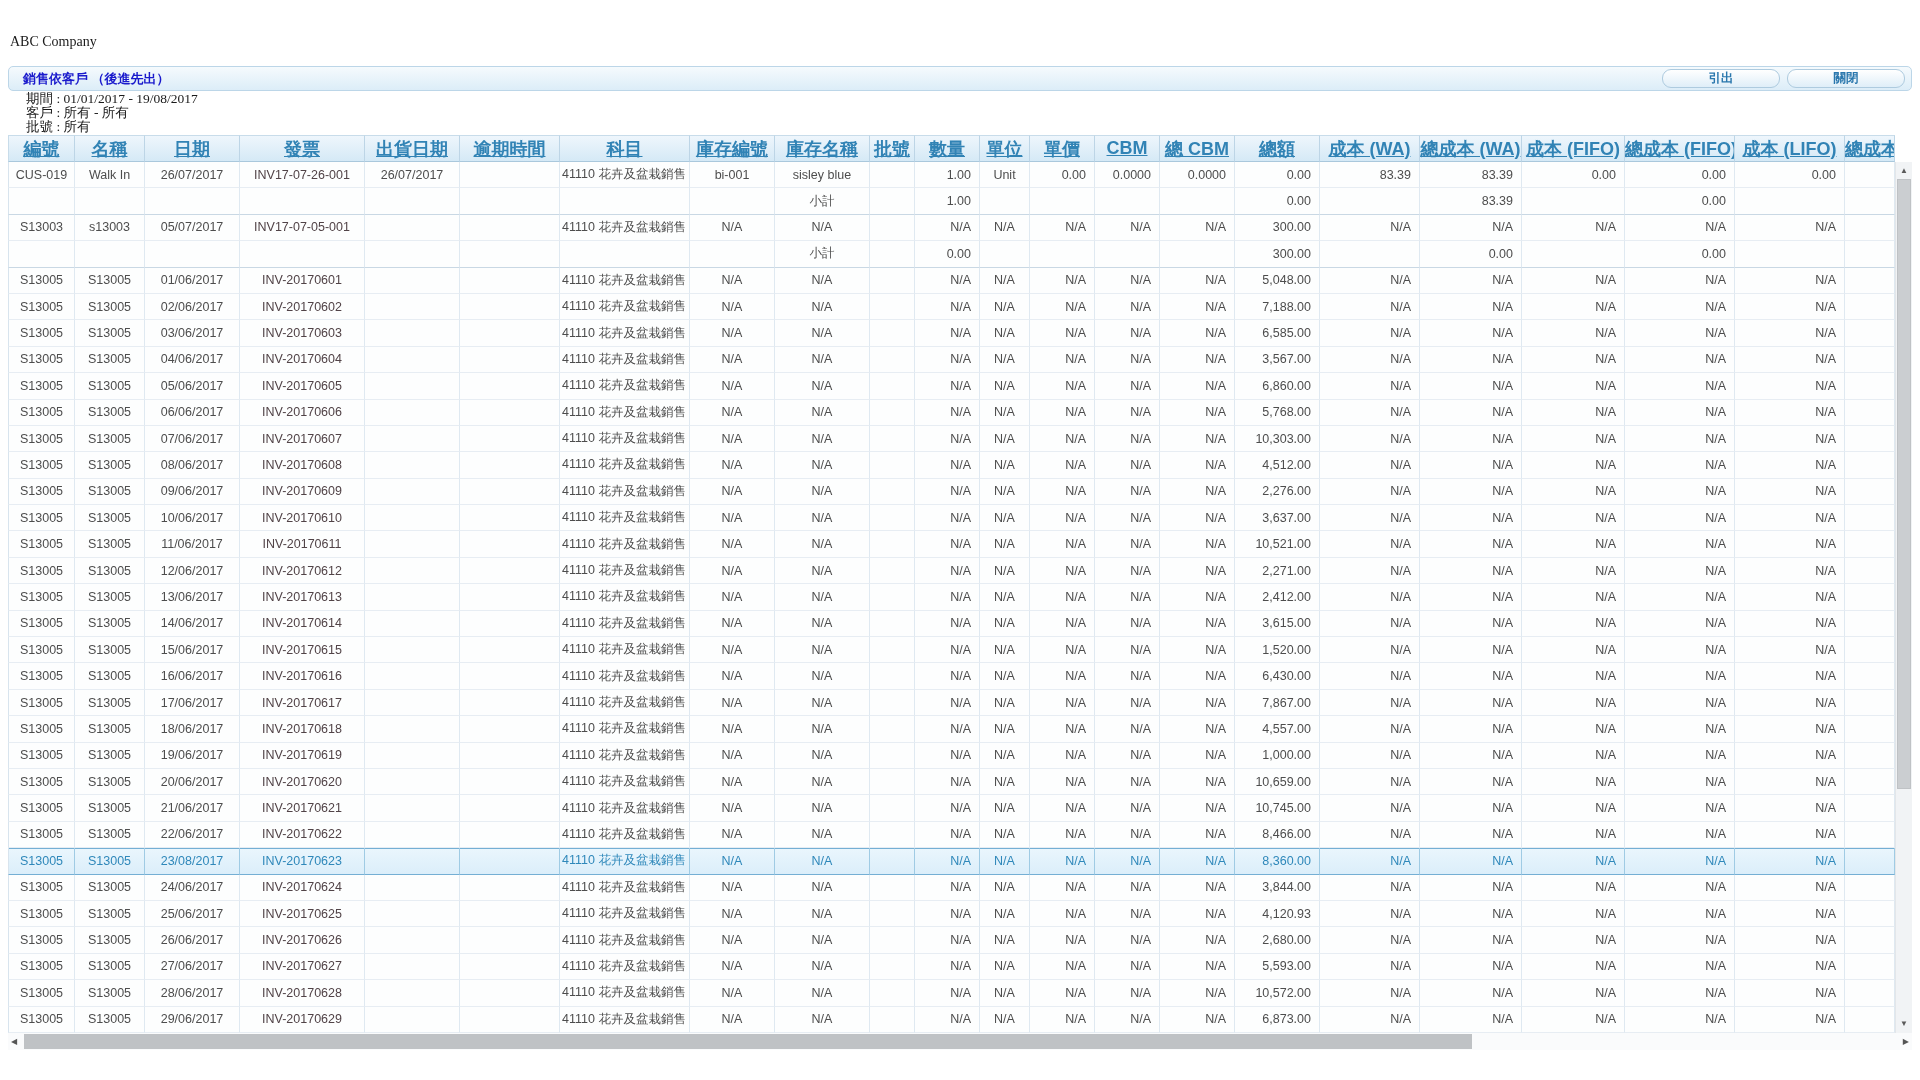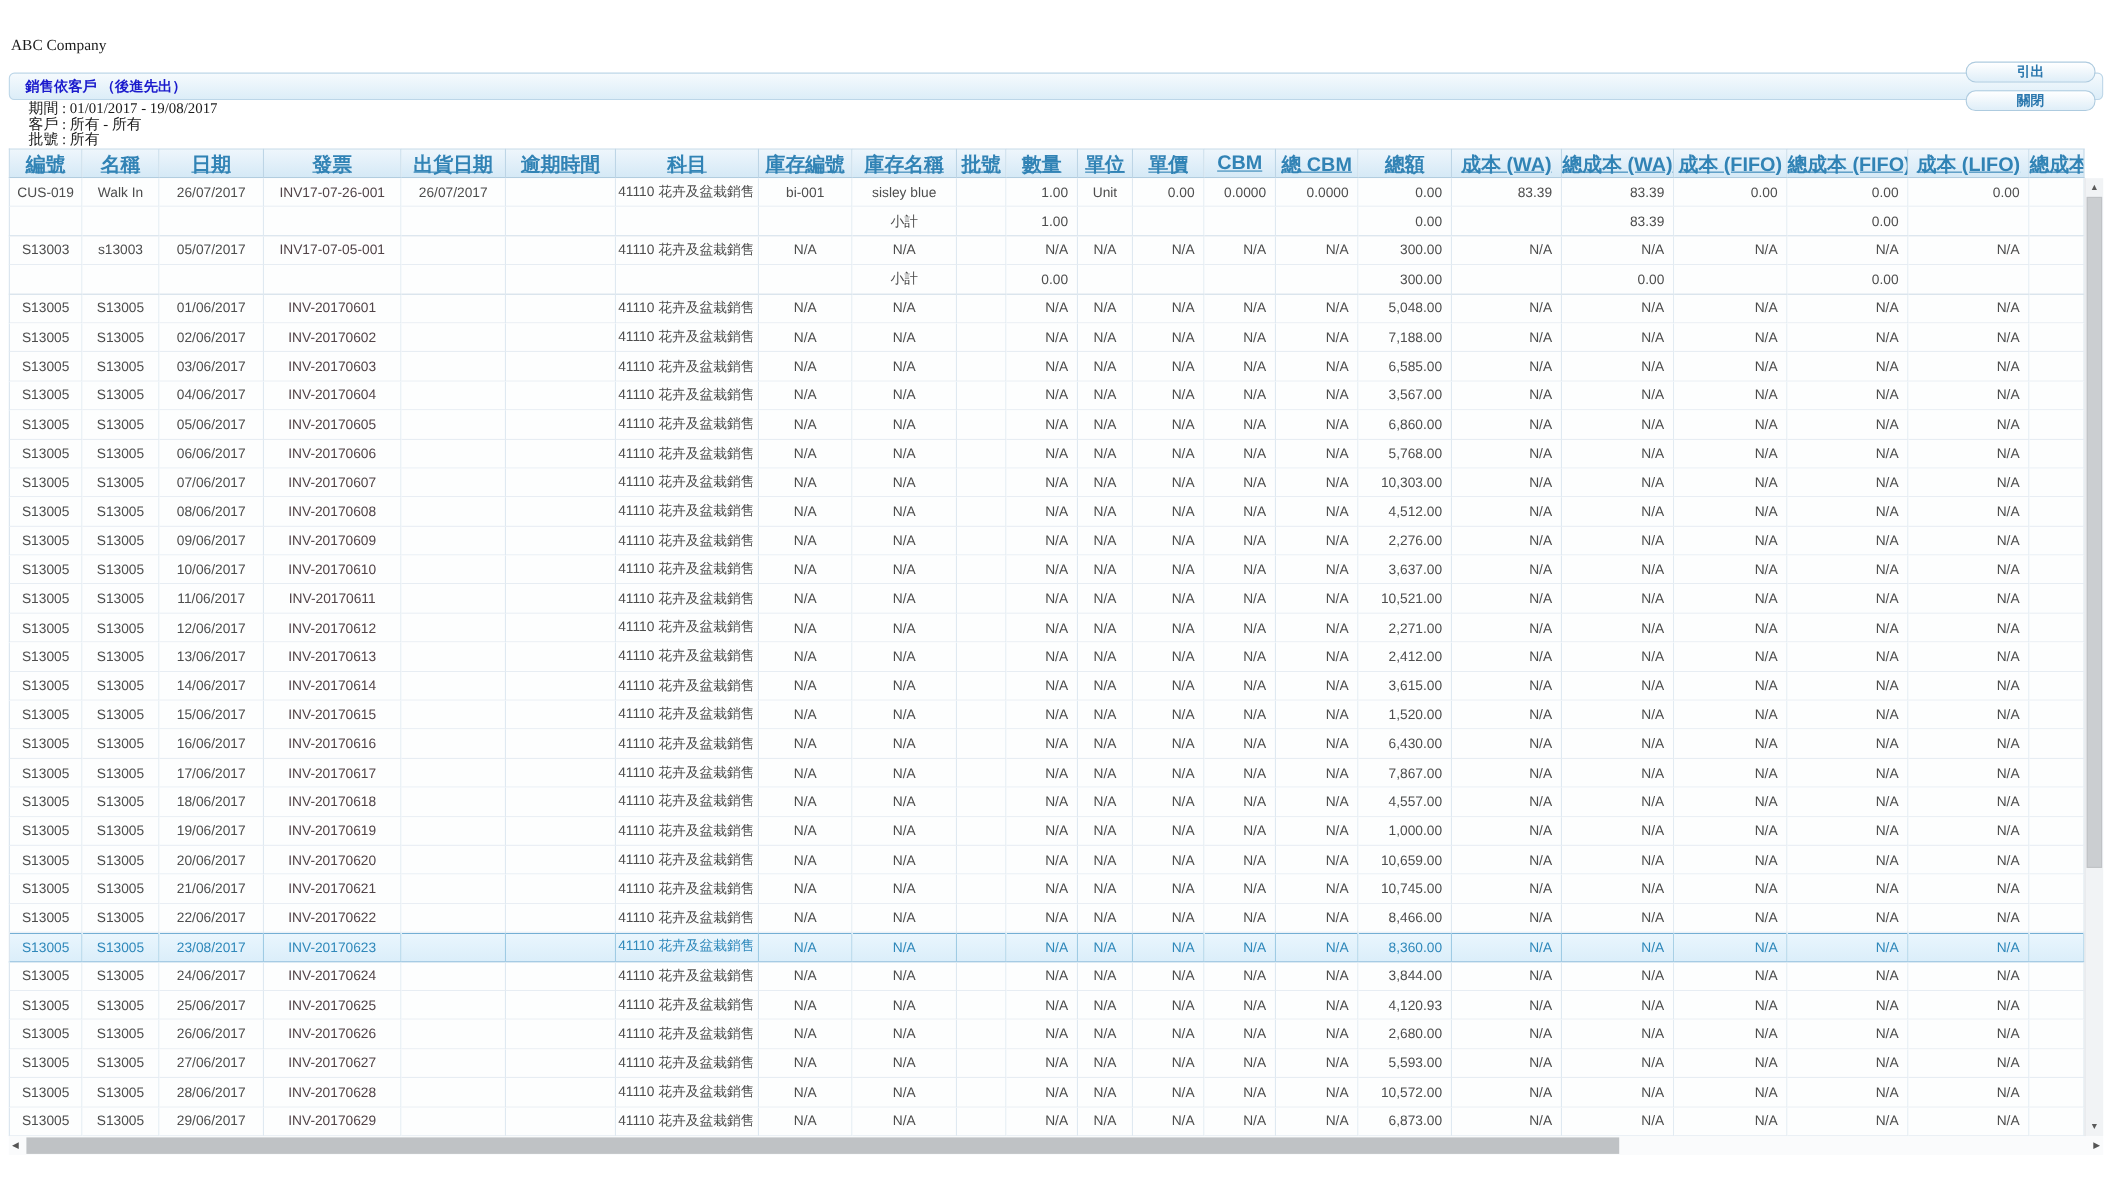--- a/index.html
+++ b/index.html
@@ -8,21 +8,21 @@
           font-family:"Liberation Sans", sans-serif;margin-top:28px; }
 
   .company { position:absolute; left:10px; top:6px;
              font:14px "Liberation Serif", serif; color:#1a1a1a; }
 
   .title-bar { position:absolute; left:8px; top:38px; width:1904px; height:25px;
                border:1px solid #bcd6e8; border-radius:5px;
                background:linear-gradient(#f5fafd,#dcedf8);
                display:flex; align-items:center; }
   .title { margin-left:14px; font-size:13px; font-weight:bold; color:#1a1acc; }
-  .title-buttons { margin-left:auto; margin-right:6px; display:flex; gap:7px;flex-direction:column; }
+  .title-buttons { margin-left:auto; margin-right:6px; display:flex; gap:7px; }
   .tb-btn { width:118px; height:19px; border-radius:9px; border:1px solid #aecbdf;
             background:linear-gradient(#ffffff,#dfeef8); color:#2a77ad;
             font:bold 12.5px "Liberation Sans", sans-serif; cursor:pointer; }
 
   .filters { position:absolute; left:26px; top:64px;
              font:13.5px "Liberation Serif", serif; color:#1a1a1a; line-height:14px; }
 
   .table-area { position:absolute; left:8px; top:107px; width:1904px; }
   table { width:1887px; border-collapse:separate; border-spacing:0; table-layout:fixed;
           font-size:12.5px; color:#4d4d4d; }

